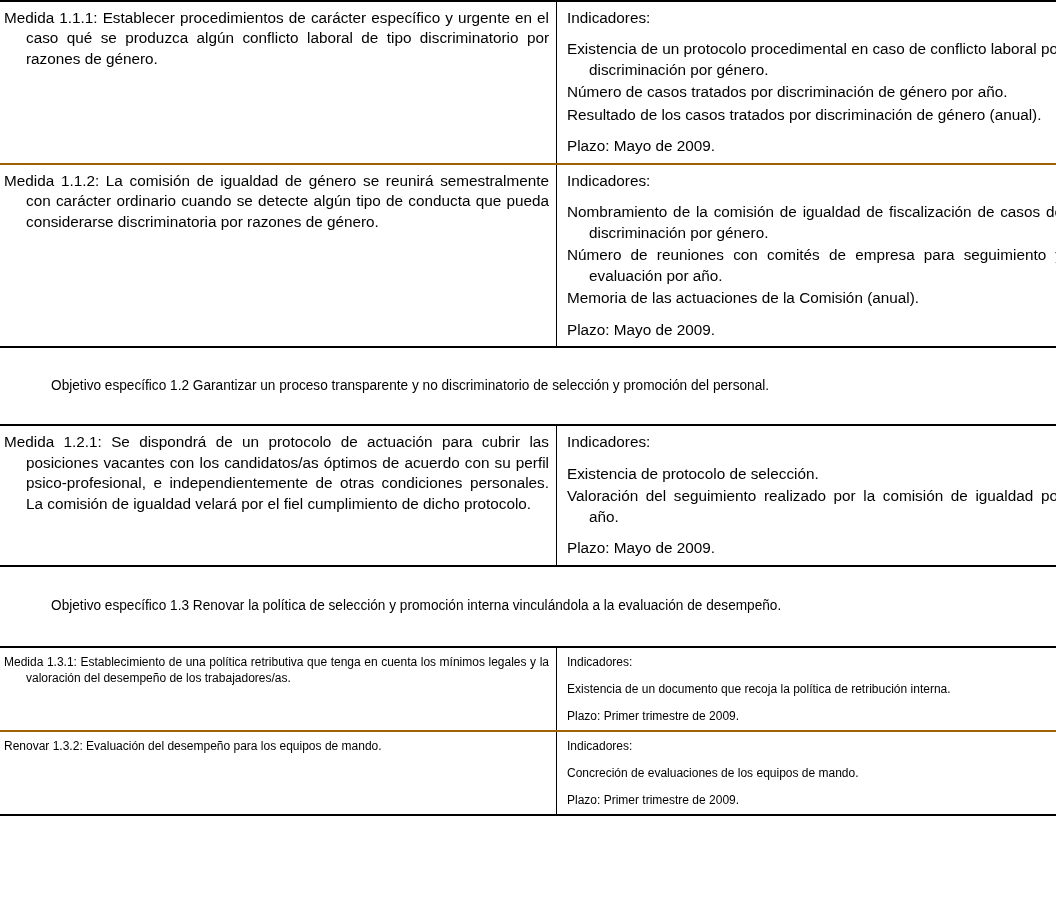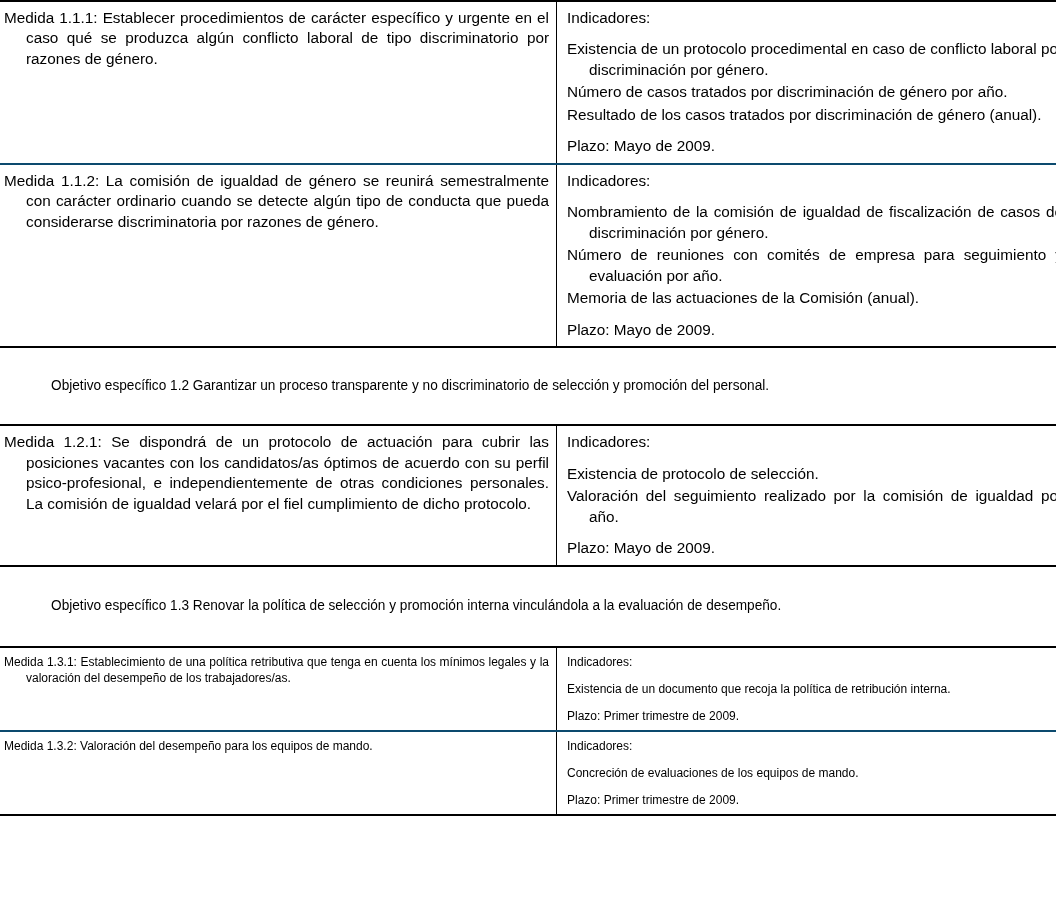--- a/index.html
+++ b/index.html
@@ -25,21 +25,21 @@
   
   .measure-table {
     width: 1041px;
     margin: 0 0 0 0;
     border-collapse: collapse;
     table-layout: fixed;
     border-top: 2px solid #000;
     border-bottom: 2px solid #000;
   }
   .measure-table tr.row-divider-top > td {
-    border-top: 2px solid #0c4a6e;
+    border-top: 2px solid #a16207;
   }
   .measure-table td {
     vertical-align: top;
     padding: 6px 8px 6px 4px;
     font-size: 15.3px;
     line-height: 1.34;
   }
   .measure-table td.col-measure {
     width: 545px;
     border-right: 1.6px solid #000;
@@ -177,21 +177,21 @@
           <p class="hang">Medida 1.3.1: Establecimiento de una política retributiva que tenga en cuenta los mínimos legales y la valoración del desempeño de los trabajadores/as.</p>
         </td>
         <td class="col-indicator">
           <p class="flat">Indicadores:</p>
           <p class="hang gap-above">Existencia de un documento que recoja la política de retribución interna.</p>
           <p class="flat gap-above">Plazo: Primer trimestre de 2009.</p>
         </td>
       </tr>
       <tr class="row-divider-top">
         <td class="col-measure">
-          <p class="hang">Medida 1.3.2: Valoración del desempeño para los equipos de mando.</p>
+          <p class="hang">Renovar 1.3.2: Evaluación del desempeño para los equipos de mando.</p>
         </td>
         <td class="col-indicator">
           <p class="flat">Indicadores:</p>
           <p class="hang gap-above">Concreción de evaluaciones de los equipos de mando.</p>
           <p class="flat gap-above">Plazo: Primer trimestre de 2009.</p>
         </td>
       </tr>
     </tbody>
   </table>
 

